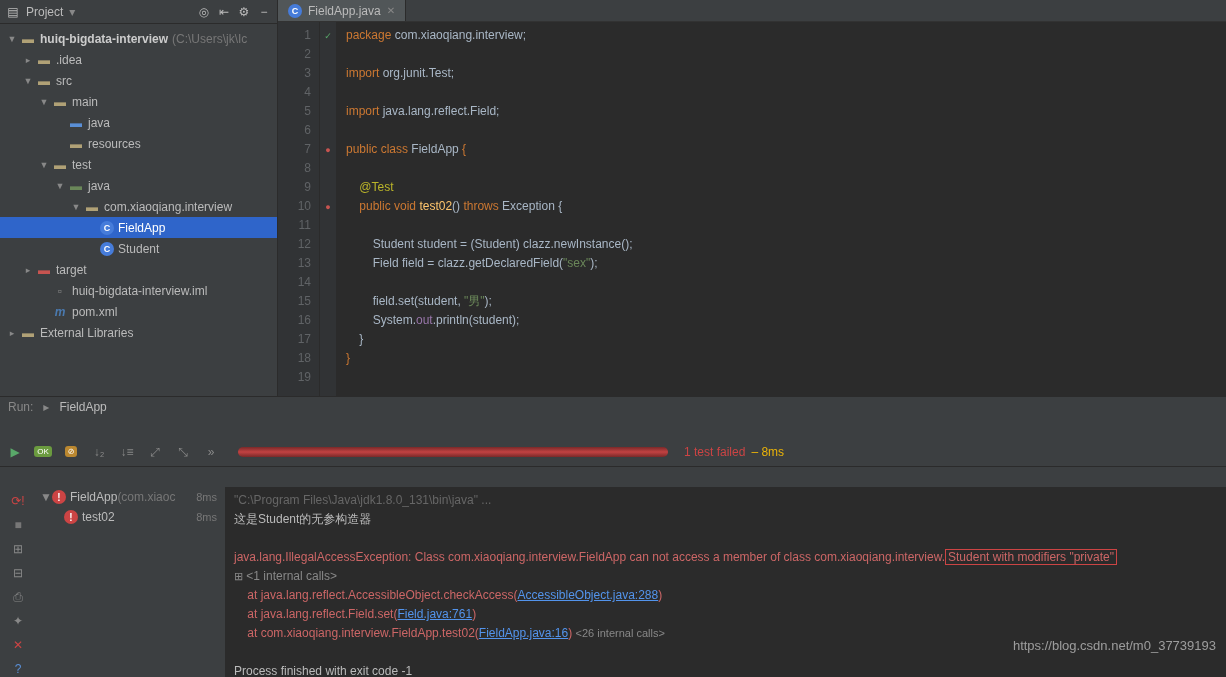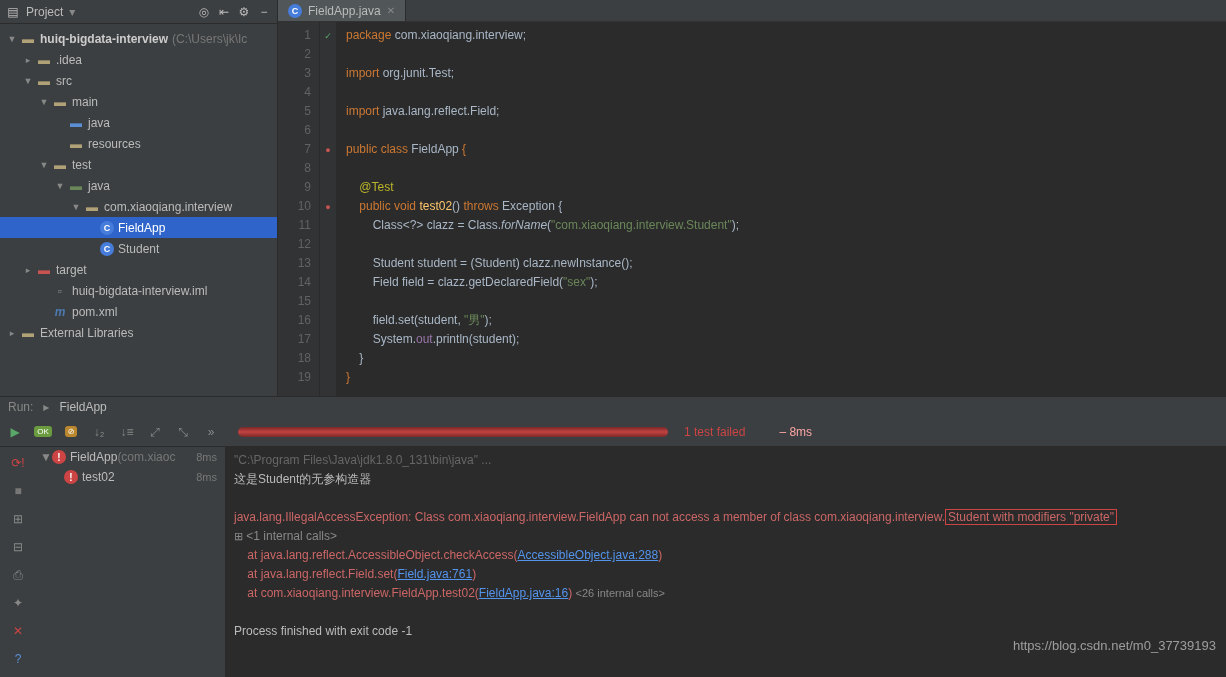--- a/index.html
+++ b/index.html
@@ -28,21 +28,21 @@
 .gutter div { height:19px; }
 .markers { width:16px; background:#313335; padding-top:4px; }
 .markers div { height:19px; display:flex; align-items:center; justify-content:center; font-size:9px; }
 .code { flex:1; padding:4px 0; line-height:19px; background:#2b2b2b; }
 .code pre { margin:0; padding-left:10px; height:19px; color:#a9b7c6; }
 .kw { color:#cc7832; }
 .str { color:#6a8759; }
 .ann { color:#bbb529; }
 .fn { font-style:italic; color:#a9b7c6; }
 .fld { color:#9876aa; }
-.run-panel { height:281px; border-top:1px solid #2b2b2b; display:flex; flex-direction:column; }
+.run-panel { height:281px; border-top:1px solid #2b2b2b; display:flex; flex-direction:column;gap:20px; }
 .run-header { height:20px; background:#3c3f41; display:flex; align-items:center; padding:0 8px; gap:10px; font-size:11px; color:#888; }
 .run-toolbar { height:30px; background:#3c3f41; display:flex; align-items:center; padding:0 4px; gap:6px; border-bottom:1px solid #2b2b2b; }
 .tb-btn { width:22px; height:22px; display:flex; align-items:center; justify-content:center; cursor:pointer; color:#888; border-radius:3px; }
 .tb-btn.green { color:#59a869; }
 .progress { flex:0 0 430px; height:10px; background:linear-gradient(#7a2929,#c24242,#7a2929); border-radius:6px; margin-left:10px; }
 .test-status { color:#cc4444; margin-left:10px; }
 .run-body { flex:1; display:flex; overflow:hidden; }
 .run-side { width:36px; background:#3c3f41; display:flex; flex-direction:column; align-items:center; gap:8px; padding-top:6px; }
 .run-side .sbtn { width:20px; height:20px; display:flex; align-items:center; justify-content:center; cursor:pointer; color:#888; font-size:12px; }
 .test-tree { width:190px; background:#3c3f41; border-right:1px solid #2b2b2b; }
@@ -208,21 +208,20 @@
 <pre><span class="kw">package</span> com.xiaoqiang.interview;</pre>
 <pre> </pre>
 <pre><span class="kw">import</span> org.junit.Test;</pre>
 <pre> </pre>
 <pre><span class="kw">import</span> java.lang.reflect.Field;</pre>
 <pre> </pre>
 <pre><span class="kw">public class</span> FieldApp <span class="kw">{</span></pre>
 <pre> </pre>
 <pre>    <span class="ann">@Test</span></pre>
 <pre>    <span class="kw">public void</span> <span style="color:#ffc66d;">test02</span>() <span class="kw">throws</span> Exception {</pre>
-<pre>        Class&lt;?&gt; clazz = Class.<span class="fn">forName</span>(<span class="str">"com.xiaoqiang.interview.Student"</span>);</pre>
 <pre> </pre>
 <pre>        Student student = (Student) clazz.newInstance();</pre>
 <pre>        Field field = clazz.getDeclaredField(<span class="str">"sex"</span>);</pre>
 <pre> </pre>
 <pre>        field.set(student, <span class="str">"男"</span>);</pre>
 <pre>        System.<span class="fld">out</span>.println(student);</pre>
 <pre>    }</pre>
 <pre><span class="kw">}</span></pre>
       </div>
     </div>
@@ -243,21 +242,21 @@
     <span class="tb-btn">
         <span class="pill2">⊘</span>
       </span>
     <span class="tb-btn">↓₂</span>
     <span class="tb-btn">↓≡</span>
     <span class="tb-btn">⤢</span>
     <span class="tb-btn">⤡</span>
     <span class="tb-btn">»</span>
     <div class="progress"></div>
     <span class="test-status">1 test failed</span>
-    <span style="color:#fca5a5;margin-left:28px;"> – 8ms</span>
+    <span style="color:#eab308;"> – 8ms</span>
   </div>
   <div class="run-body">
     <div class="run-side">
       <span class="sbtn" style="color:#cc4444;">⟳!</span>
       <span class="sbtn" style="color:#777;">■</span>
       <span class="sbtn">⊞</span>
       <span class="sbtn">⊟</span>
       <span class="sbtn">⎙</span>
       <span class="sbtn">✦</span>
       <span class="sbtn" style="color:#cc4444;">✕</span>

